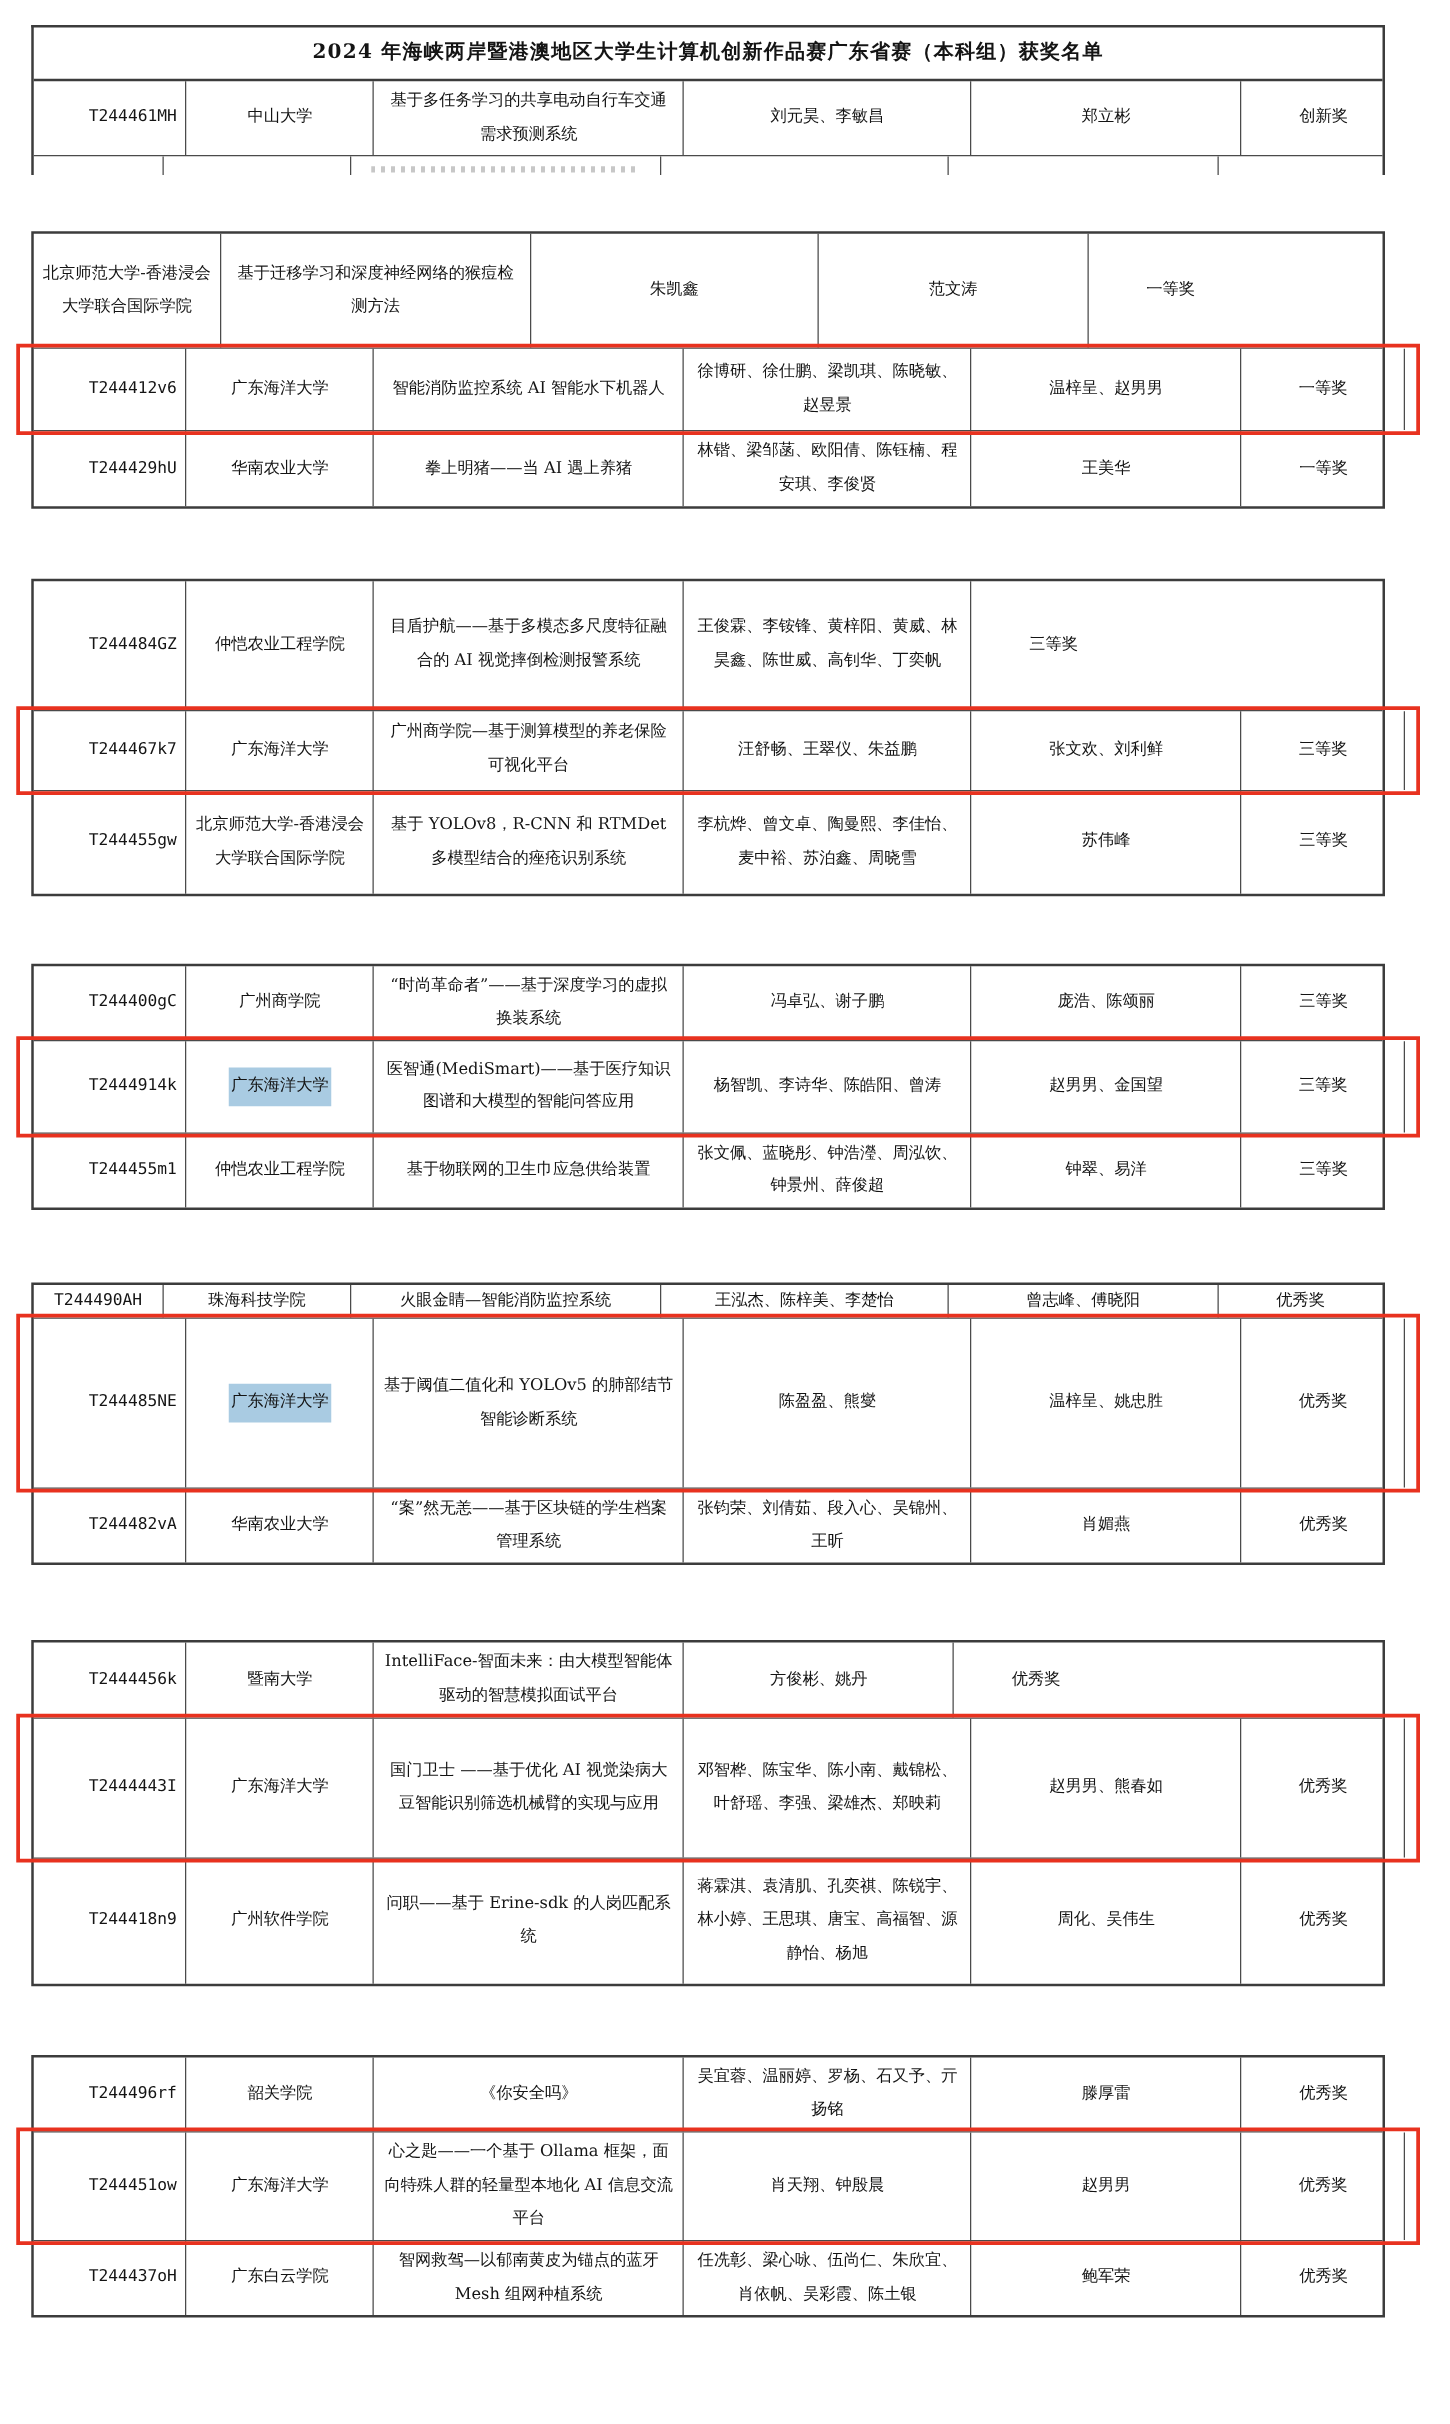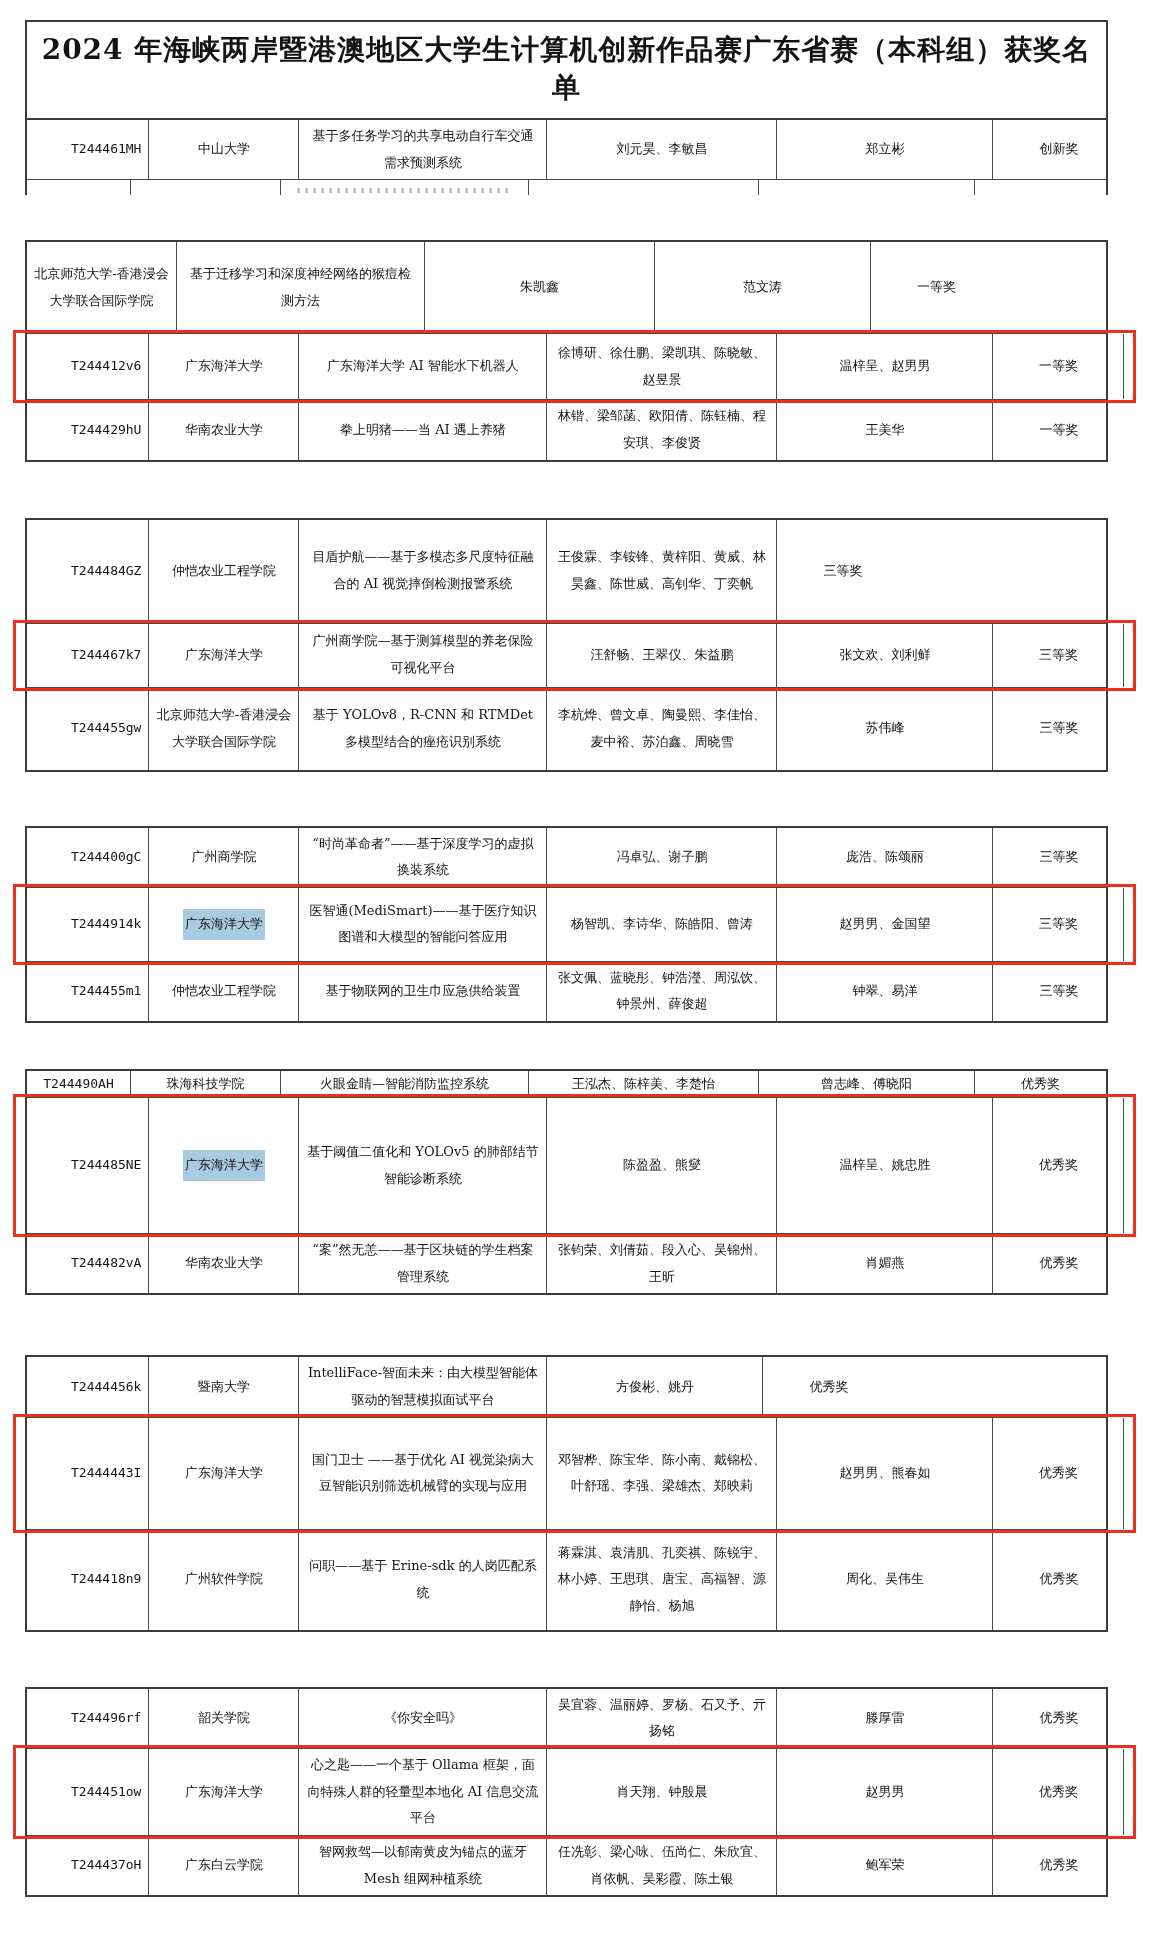--- a/index.html
+++ b/index.html
@@ -2,21 +2,21 @@
 <html><head>
 <meta charset="utf-8">
 <style>
   html,body{margin:0;padding:0;background:#fff;}
   .page{position:relative;width:1160px;height:1939px;background:#fff;overflow:hidden;
         font-family:"DejaVu Serif","Liberation Serif",serif;color:#141414;}
   .frag{margin-left:25px;width:1083px;box-sizing:border-box;position:relative;}
   .tbl{border:2px solid #3c3c3c;box-sizing:border-box;}
   .tbl.no-bottom{border-bottom:none;}
   .titlebox{border-bottom:2px solid #3c3c3c;text-align:center;font-weight:bold;
-            font-size:28px;letter-spacing:1px;padding:9px 2px 11px;}
+            font-size:16px;letter-spacing:1px;padding:9px 2px 11px;}
   .header-row{display:flex;border-bottom:1px solid #4a4a4a;font-weight:bold;}
   .header-row .cell{font-size:17px;line-height:1.45;padding:9px 4px;min-height:62px;}
   .row{display:flex;align-items:stretch;position:relative;box-sizing:border-box;}
   .rows .row{border-bottom:1px solid #4a4a4a;}
   .rows .row:last-child{border-bottom:none;}
   .cell{box-sizing:border-box;border-right:1px solid #4a4a4a;display:flex;
         align-items:center;justify-content:center;text-align:center;
         font-size:13px;line-height:2.05;padding:3px 7px;}
   .cell:last-child{border-right:none;}
   .c0{flex:0 0 104px;font-family:"DejaVu Sans Mono","Liberation Mono",monospace;font-size:13px;padding-left:44px;}
@@ -44,21 +44,21 @@
   .frag-5 .rows .row-1{min-height:112px;}
   .frag-5 .rows .row-2{min-height:100px;}
   .frag-6 .rows .row-0{min-height:48px;}
   .frag-6 .rows .row-1{min-height:84px;}
   .frag-6 .rows .row-2{min-height:56px;}
   
   .frag-0{margin-top:20px;}
   .frag-1{margin-top:45px;}
   .frag-2{margin-top:56px;}
   .frag-3{margin-top:54px;}
-  .frag-4{margin-top:46px;}
+  .frag-4{margin-top:58px;}
   .frag-5{margin-top:60px;}
   .frag-6{margin-top:55px;}
   
   .redline{position:absolute;left:-14px;right:-30px;top:-4px;bottom:-4px;
            border:3px solid #e8321f;pointer-events:none;z-index:4;}
   
   .sel{background:#a9cbe2;box-shadow:0 0 0 2px #a9cbe2;}
   
   .cutrow{display:flex;height:15px;border-top:1px solid #4a4a4a;overflow:hidden;}
   .cutrow .cell{padding:0 7px;}
@@ -131,21 +131,21 @@
             </div>
           </div>
           <div class="row row-1">
             <div class="cell c0">
               <span>T244412v6</span>
             </div>
             <div class="cell c1">
               <span>广东海洋大学</span>
             </div>
             <div class="cell c2">
-              <span>广东海洋大学 AI 智能水下机器人</span>
+              <span>智能消防监控系统 AI 智能水下机器人</span>
             </div>
             <div class="cell c3">
               <span>徐博研、徐仕鹏、梁凯琪、陈晓敏、赵昱景</span>
             </div>
             <div class="cell c4">
               <span>温梓呈、赵男男</span>
             </div>
             <div class="cell c5">
               <span>一等奖</span>
             </div>

